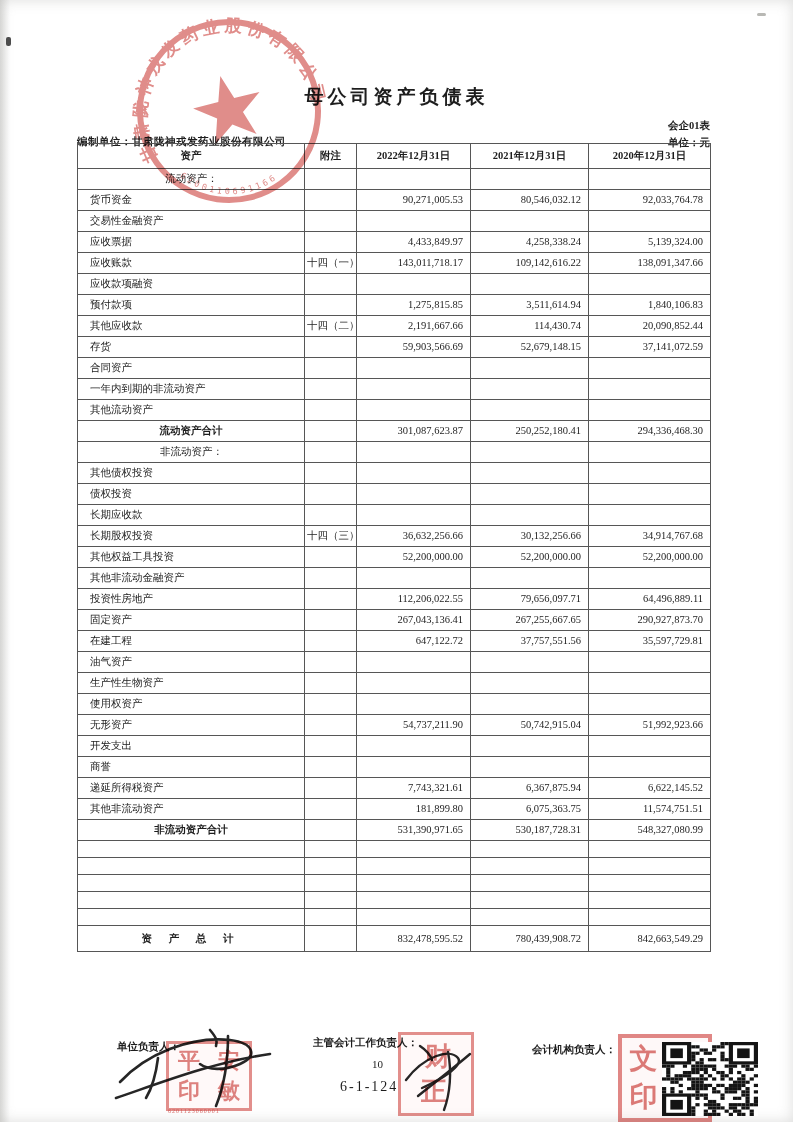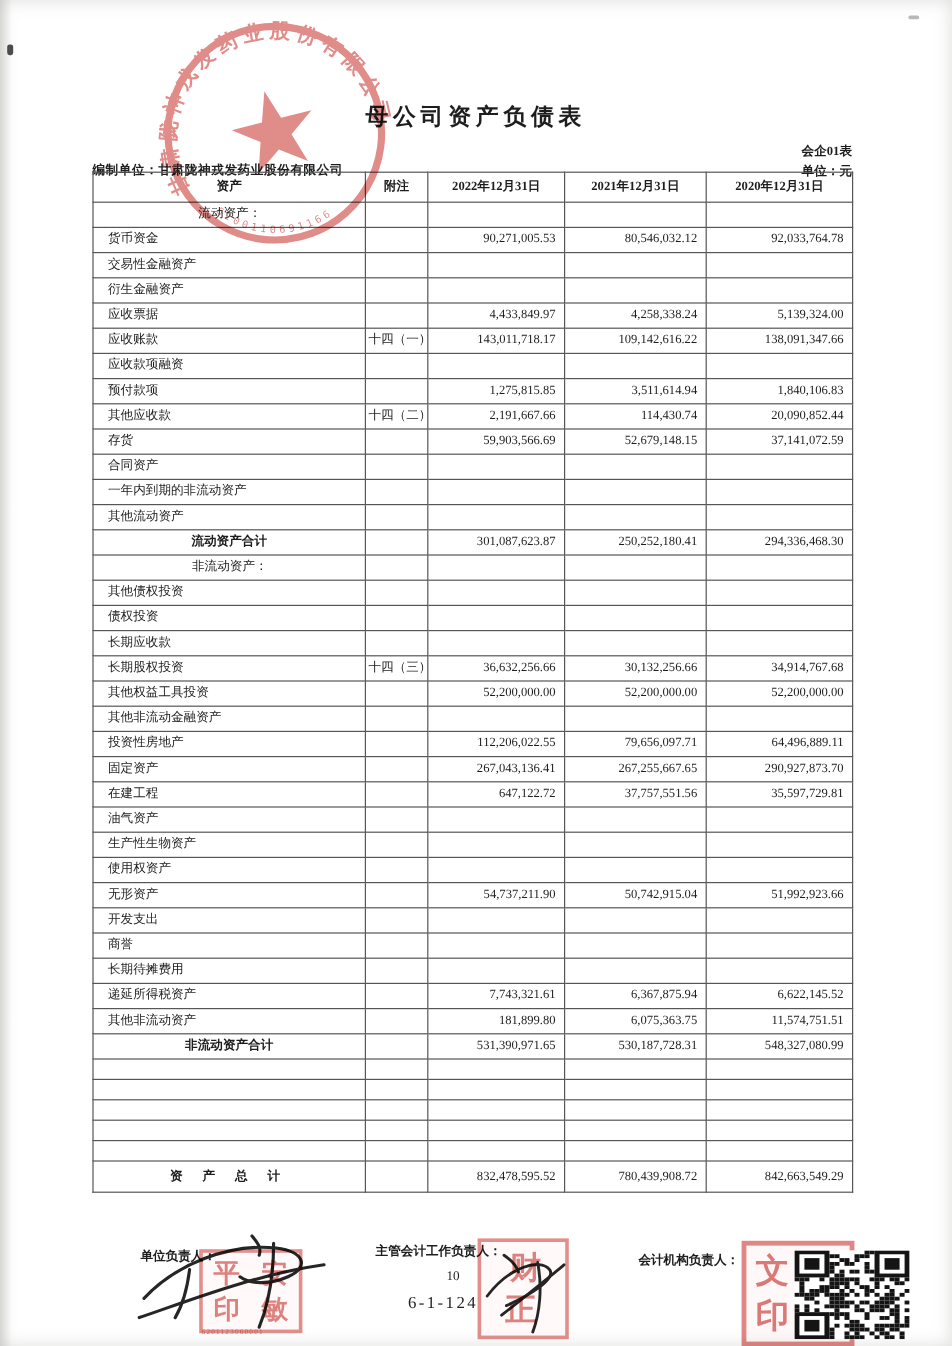--- a/index.html
+++ b/index.html
@@ -100,27 +100,20 @@
           <td class="v">92,033,764.78</td>
         </tr>
         <tr class="item">
           <td class="lbl">交易性金融资产</td>
           <td class="n"></td>
           <td class="v"></td>
           <td class="v"></td>
           <td class="v"></td>
         </tr>
         <tr class="item">
-          <td class="lbl">衍生金融资产</td>
-          <td class="n"></td>
-          <td class="v"></td>
-          <td class="v"></td>
-          <td class="v"></td>
-        </tr>
-        <tr class="item">
           <td class="lbl">应收票据</td>
           <td class="n"></td>
           <td class="v">4,433,849.97</td>
           <td class="v">4,258,338.24</td>
           <td class="v">5,139,324.00</td>
         </tr>
         <tr class="item">
           <td class="lbl">应收账款</td>
           <td class="n">十四（一）</td>
           <td class="v">143,011,718.17</td>
@@ -283,27 +276,20 @@
         </tr>
         <tr class="item">
           <td class="lbl">开发支出</td>
           <td class="n"></td>
           <td class="v"></td>
           <td class="v"></td>
           <td class="v"></td>
         </tr>
         <tr class="item">
           <td class="lbl">商誉</td>
-          <td class="n"></td>
-          <td class="v"></td>
-          <td class="v"></td>
-          <td class="v"></td>
-        </tr>
-        <tr class="item">
-          <td class="lbl">长期待摊费用</td>
           <td class="n"></td>
           <td class="v"></td>
           <td class="v"></td>
           <td class="v"></td>
         </tr>
         <tr class="item">
           <td class="lbl">递延所得税资产</td>
           <td class="n"></td>
           <td class="v">7,743,321.61</td>
           <td class="v">6,367,875.94</td>

